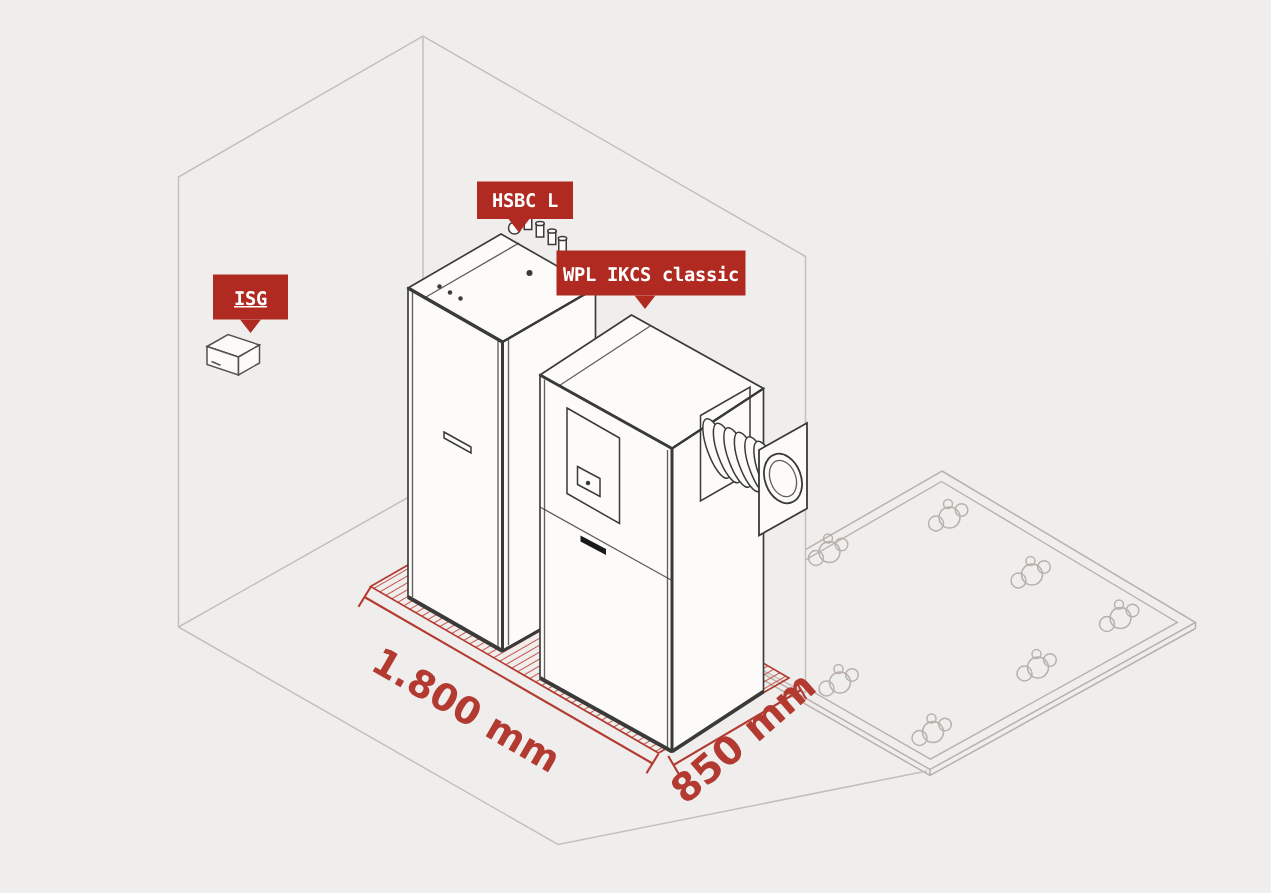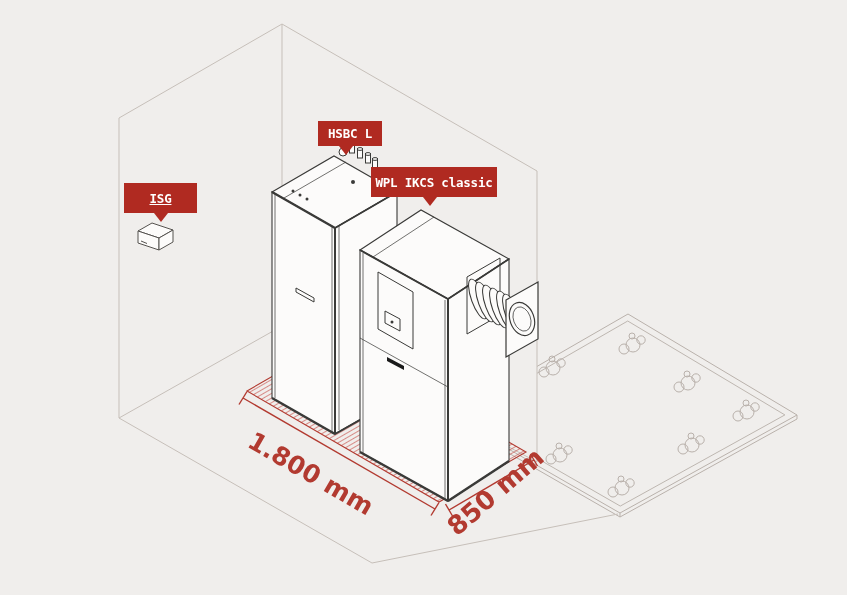--- a/index.html
+++ b/index.html
@@ -20,21 +20,21 @@
     font-family:"DejaVu Sans Mono", monospace; font-weight:bold;
     font-size:12.5px; letter-spacing:-0.2px; white-space:nowrap;
     box-sizing:border-box; padding:2px 5px;
   }
   .callout::after{
     content:""; position:absolute; top:100%; left:var(--px,50%);
     transform:translateX(-50%);
     border:7px solid transparent; border-top:9px solid var(--accent-red);
     border-bottom-width:0;
   }
-  .callout-isg {left:124px; top:183px; width:73px; height:30px;text-decoration:underline; --px:50%;}
+  .callout-isg {left:142px; top:183px; width:50px; height:30px;text-decoration:underline; --px:50%;}
   .callout-hsbc{left:306px; top:121px; width:64px; height:25px;margin-left:12px; --px:44%;}
   .callout-wpl {left:371px; top:167px; width:126px;height:30px;text-align:right; --px:47%;}
 
   .gray-line{stroke:var(--line-gray); stroke-width:1; fill:none;}
   .mat-line{stroke:var(--mat-gray); stroke-width:1; fill:none;}
   .red-line{stroke:var(--dimension-red); stroke-width:1.4; fill:none;}
   .hatch-edge{stroke:var(--dimension-red); stroke-width:1.1;}
   .dim-text{fill:var(--dimension-red); font-family:"DejaVu Sans",sans-serif; font-weight:bold;}
   .u{stroke:var(--unit-outline); fill:var(--unit-fill);}
   .u-line{stroke:var(--unit-outline); fill:none;}

